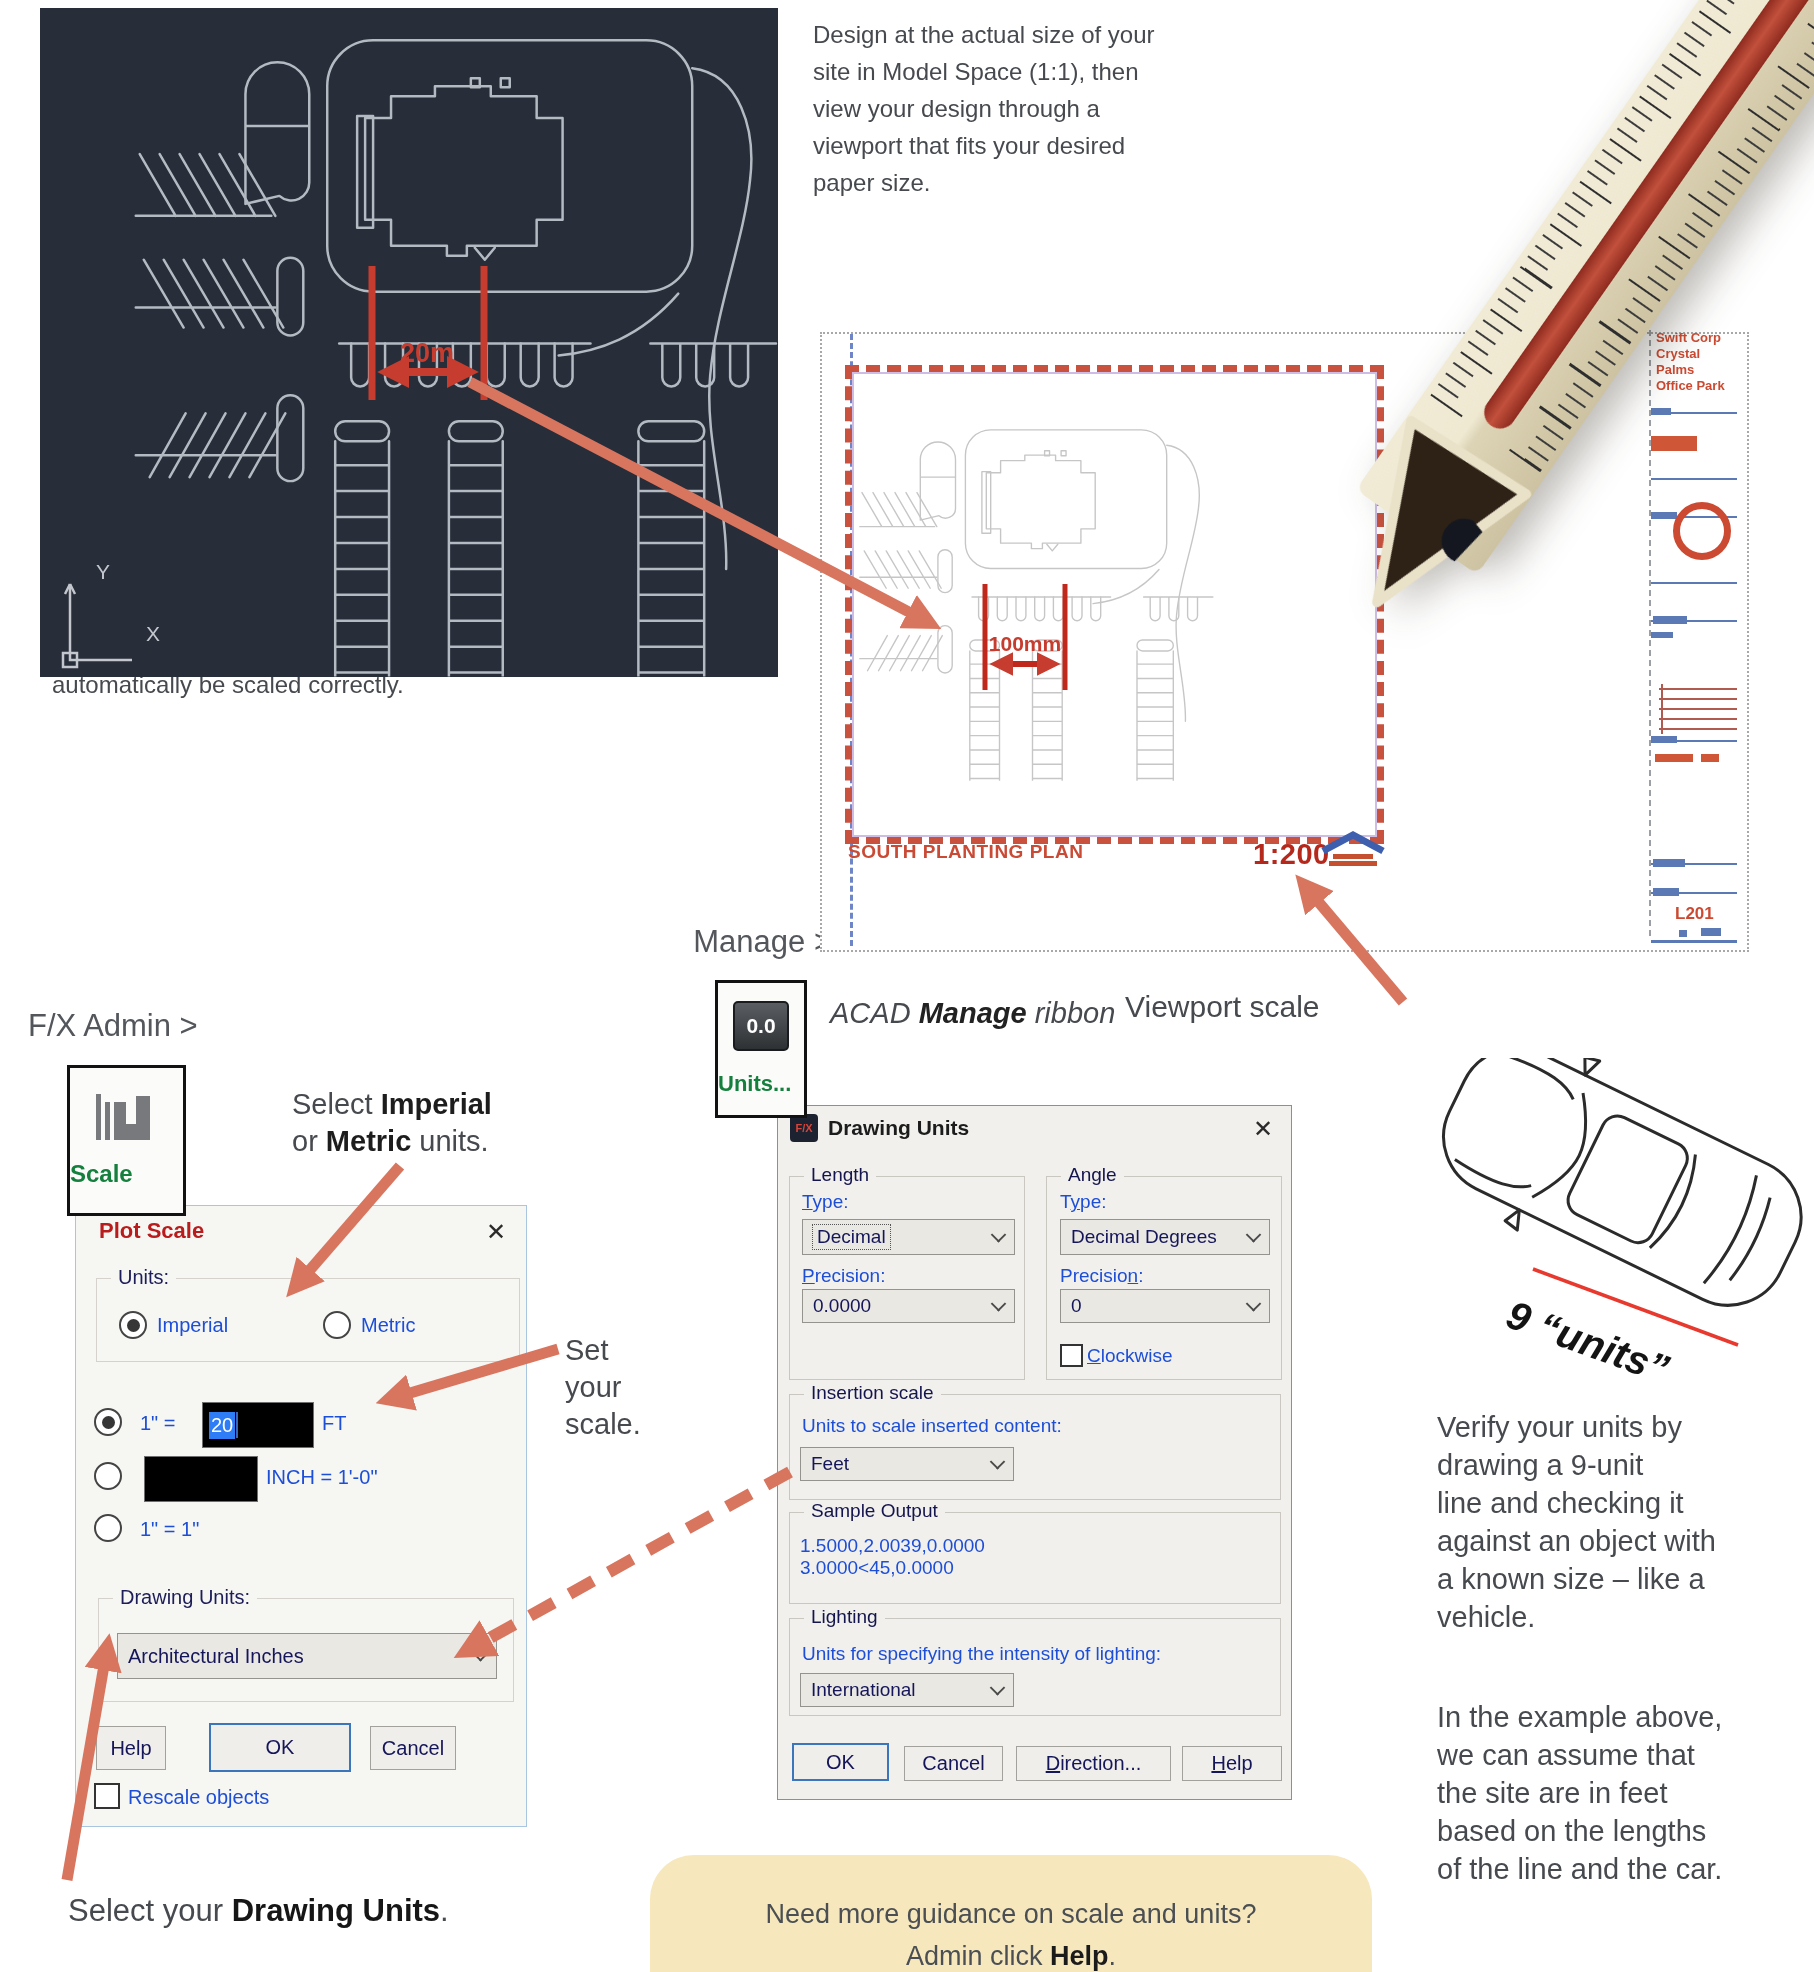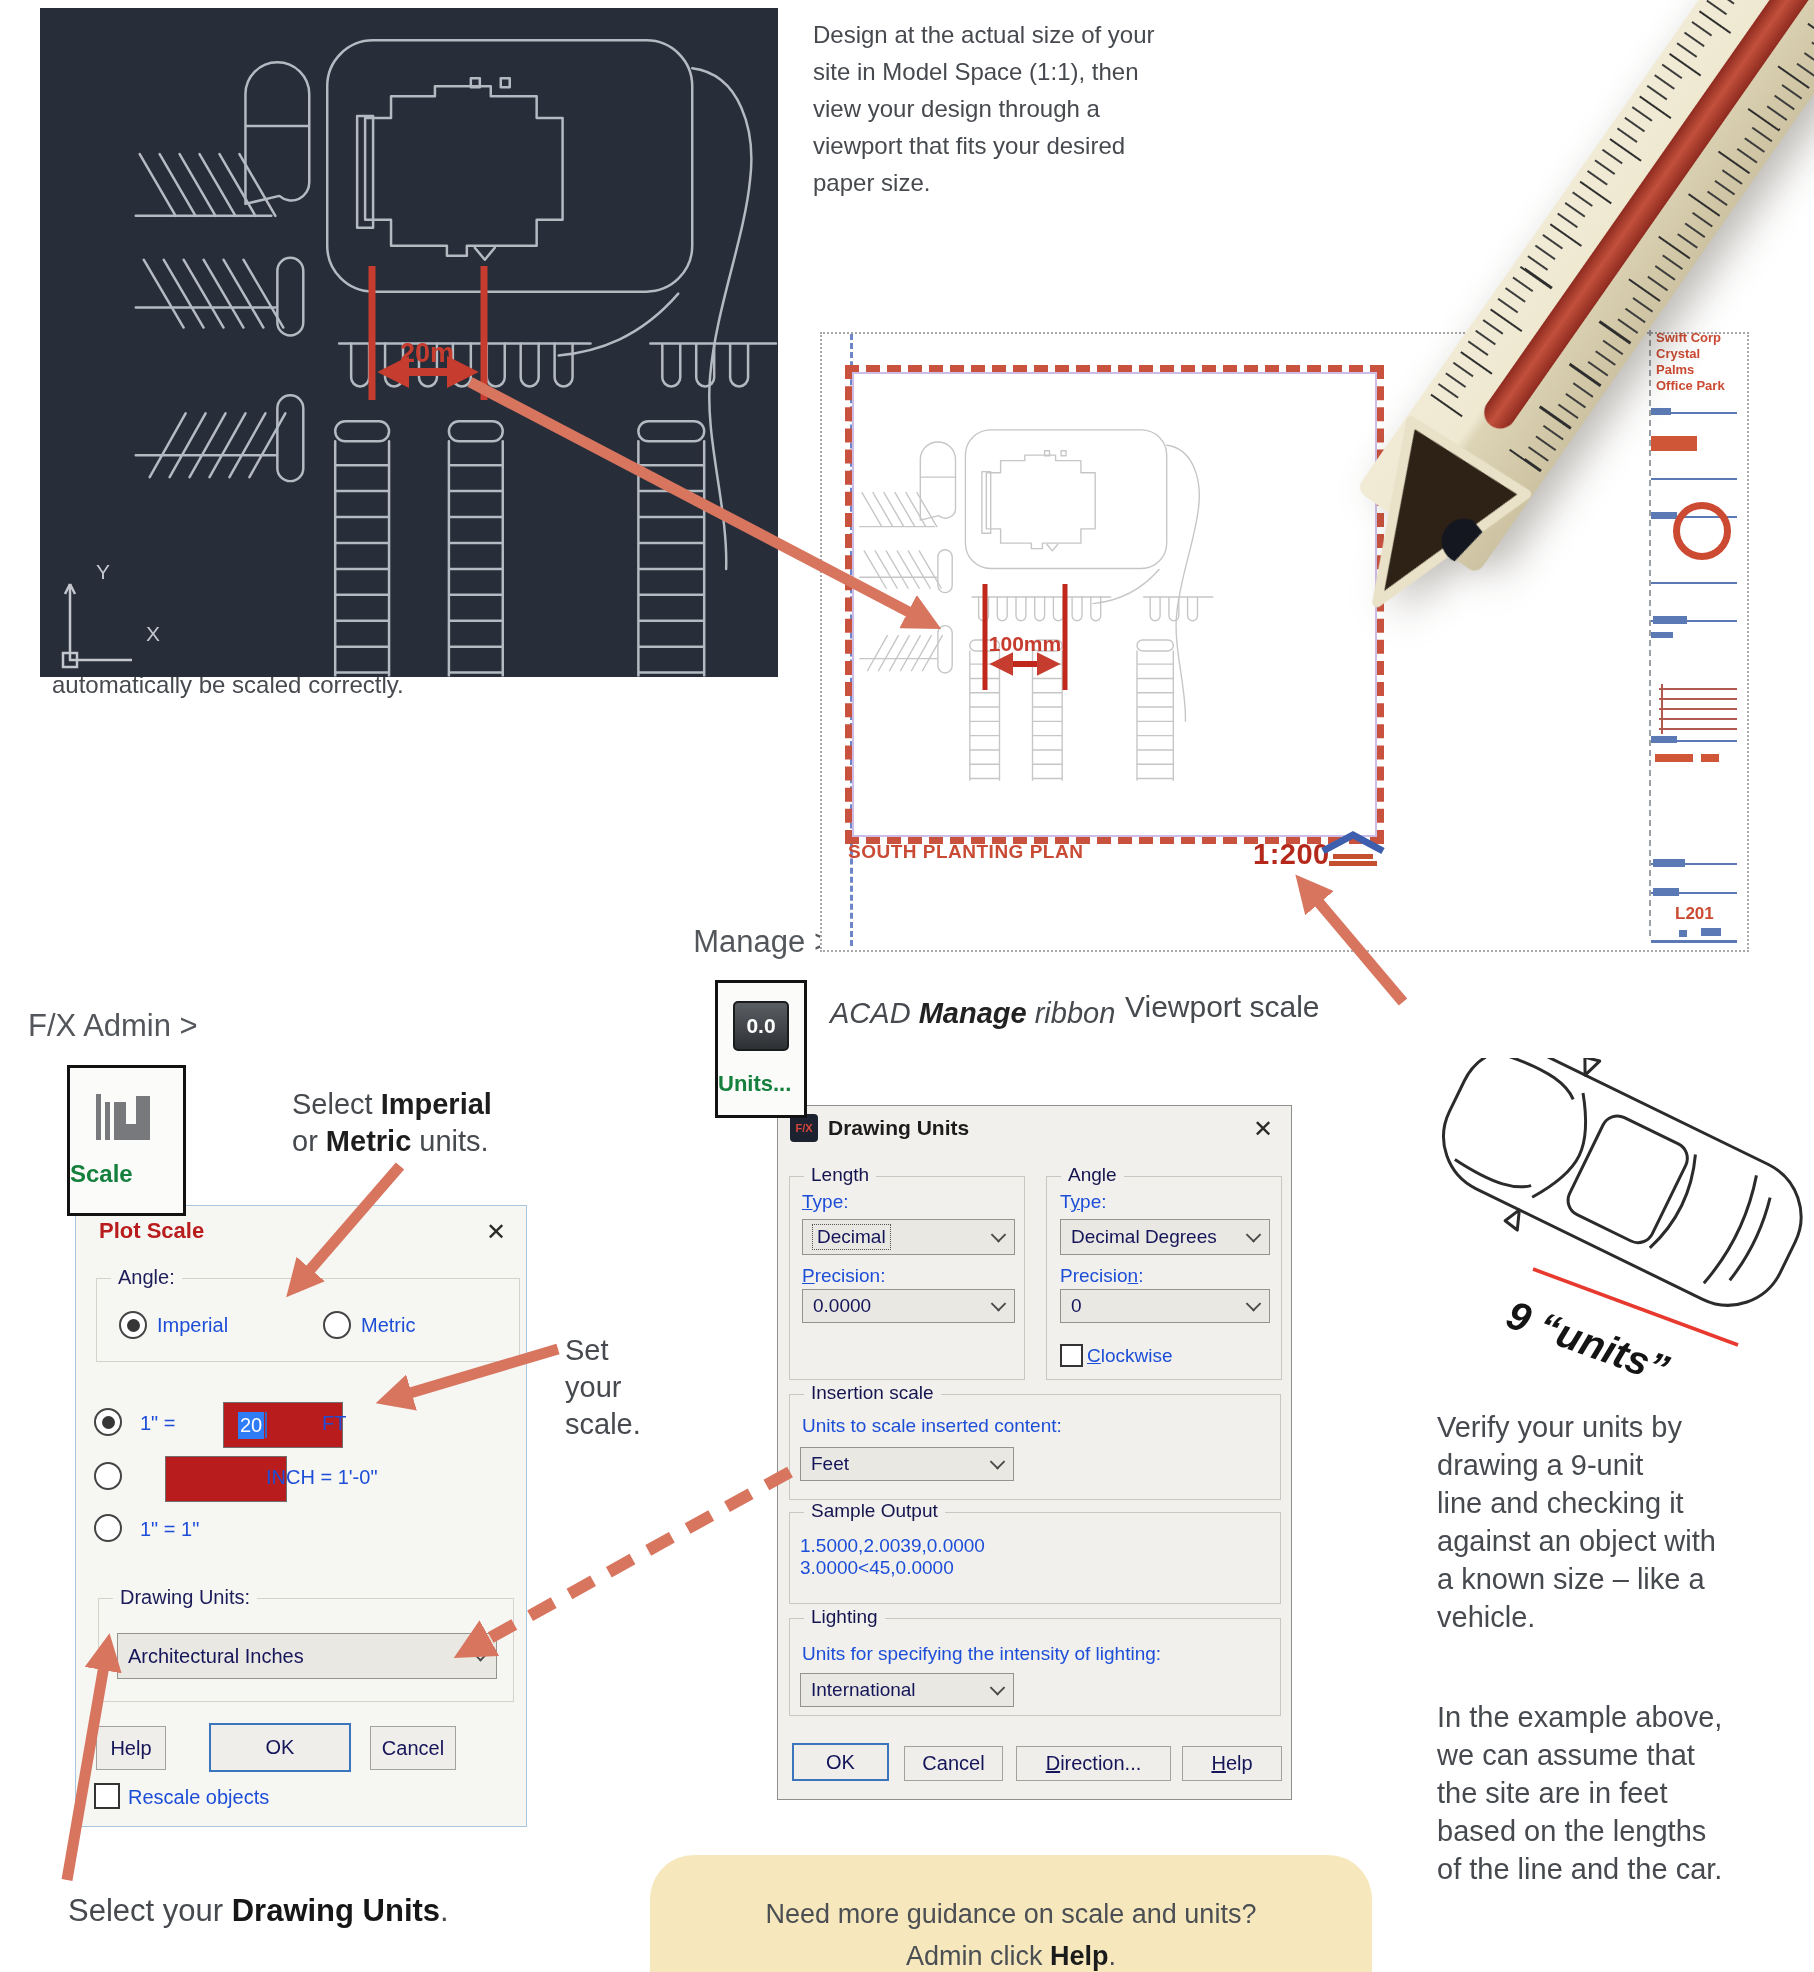--- a/index.html
+++ b/index.html
@@ -48,21 +48,21 @@
   .dclose{position:absolute;font-size:24px;color:#2b2b2b;line-height:24px;}
   .grp{position:absolute;border:1px solid #d4d2cb;box-sizing:border-box;}
   .leg{position:absolute;top:-13px;left:14px;padding:0 7px;font-size:20px;color:#1d1d5a;background:#f6f6f3;white-space:nowrap;}
   .dudlg .grp{border-color:#c9c7c0;}
   .dudlg .leg{background:#f1f0ec;color:#14144e;font-size:19px;}
   .dlbl{position:absolute;font-size:20px;color:#1d4ed8;white-space:nowrap;}
   .dudlg .dlbl{font-size:19px;}
   .radio{position:absolute;width:24px;height:24px;border:2px solid #444;border-radius:50%;background:#fff;box-sizing:content-box;}
   .radio.sel::after{content:'';display:block;width:13px;height:13px;margin:5.5px;background:#363636;border-radius:50%;}
   .cb{position:absolute;width:22px;height:22px;border:2px solid #333;background:#fff;}
-  .tin{position:absolute;background:#b91c1c;border:1px solid #6f6f6f;display:flex;align-items:center;padding-left:14px;font-size:20px;margin-left:21px;}
+  .tin{position:absolute;background:#000000;border:1px solid #6f6f6f;display:flex;align-items:center;padding-left:6px;font-size:20px;}
   .sel-blue{background:#2f7df6;color:#fff;padding:2px 2px;}
   .caret{display:inline-block;width:2px;height:26px;background:#3a66c0;margin-left:1px;}
   .dd{position:absolute;background:#e9e8e3;border:1px solid #95938e;display:flex;align-items:center;
       padding:0 28px 0 10px;font-size:20px;color:#15155a;box-sizing:border-box;white-space:nowrap;overflow:hidden;}
   .dudlg .dd{font-size:19px;}
   .chev{position:absolute;right:10px;top:50%;width:9px;height:9px;border-right:2.5px solid #4a4a4a;border-bottom:2.5px solid #4a4a4a;
         transform:translateY(-70%) rotate(45deg);}
   .ddfocus{outline:1.5px dotted #555;padding:1px 4px;}
   .btn{position:absolute;background:#efeeea;border:1px solid #a3a19c;display:flex;align-items:center;justify-content:center;
        font-size:20px;color:#15155a;box-sizing:border-box;}
@@ -240,21 +240,21 @@
   <div class="cap" style="left:292px;top:1086px;font-size:29px">
     <div><span>Select </span><b style="color:#1d1d1d">Imperial</b></div>
     <div><span>or </span><b style="color:#1d1d1d">Metric</b><span> units.</span></div>
   </div>
 
   <div class="dlg psdlg">
     <div class="dtitle" style="left:23px;top:12px">Plot Scale</div>
     <div class="dclose" style="right:20px;top:14px">✕</div>
 
     <div class="grp" style="left:20px;top:72px;width:424px;height:84px">
-      <span class="leg">Angle:</span>
+      <span class="leg">Units:</span>
       <span class="radio sel" style="left:22px;top:32px"></span>
       <span class="dlbl" style="left:60px;top:35px">Imperial</span>
       <span class="radio" style="left:226px;top:32px"></span>
       <span class="dlbl" style="left:264px;top:35px">Metric</span>
     </div>
 
     <span class="radio sel" style="left:18px;top:202px"></span>
     <span class="dlbl" style="left:64px;top:206px">1" =</span>
     <div class="tin" style="left:126px;top:196px;width:104px;height:44px">
       <span class="sel-blue">20</span>

